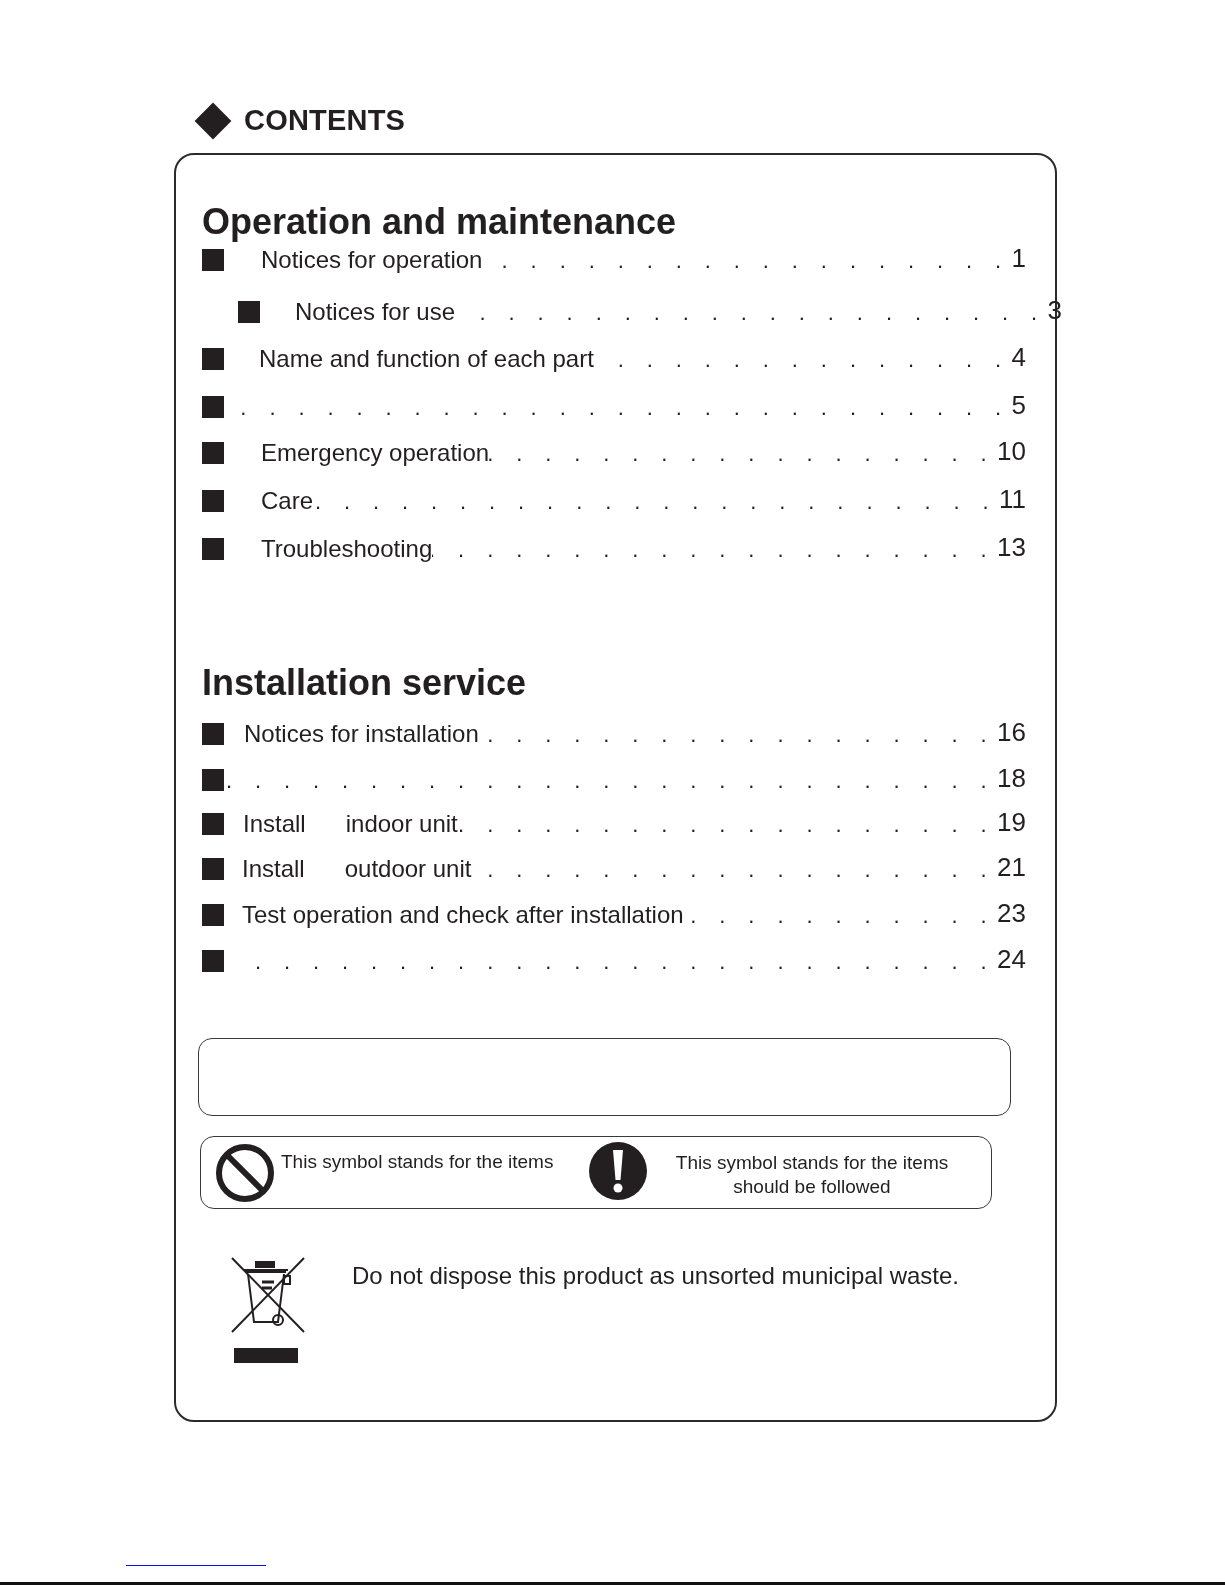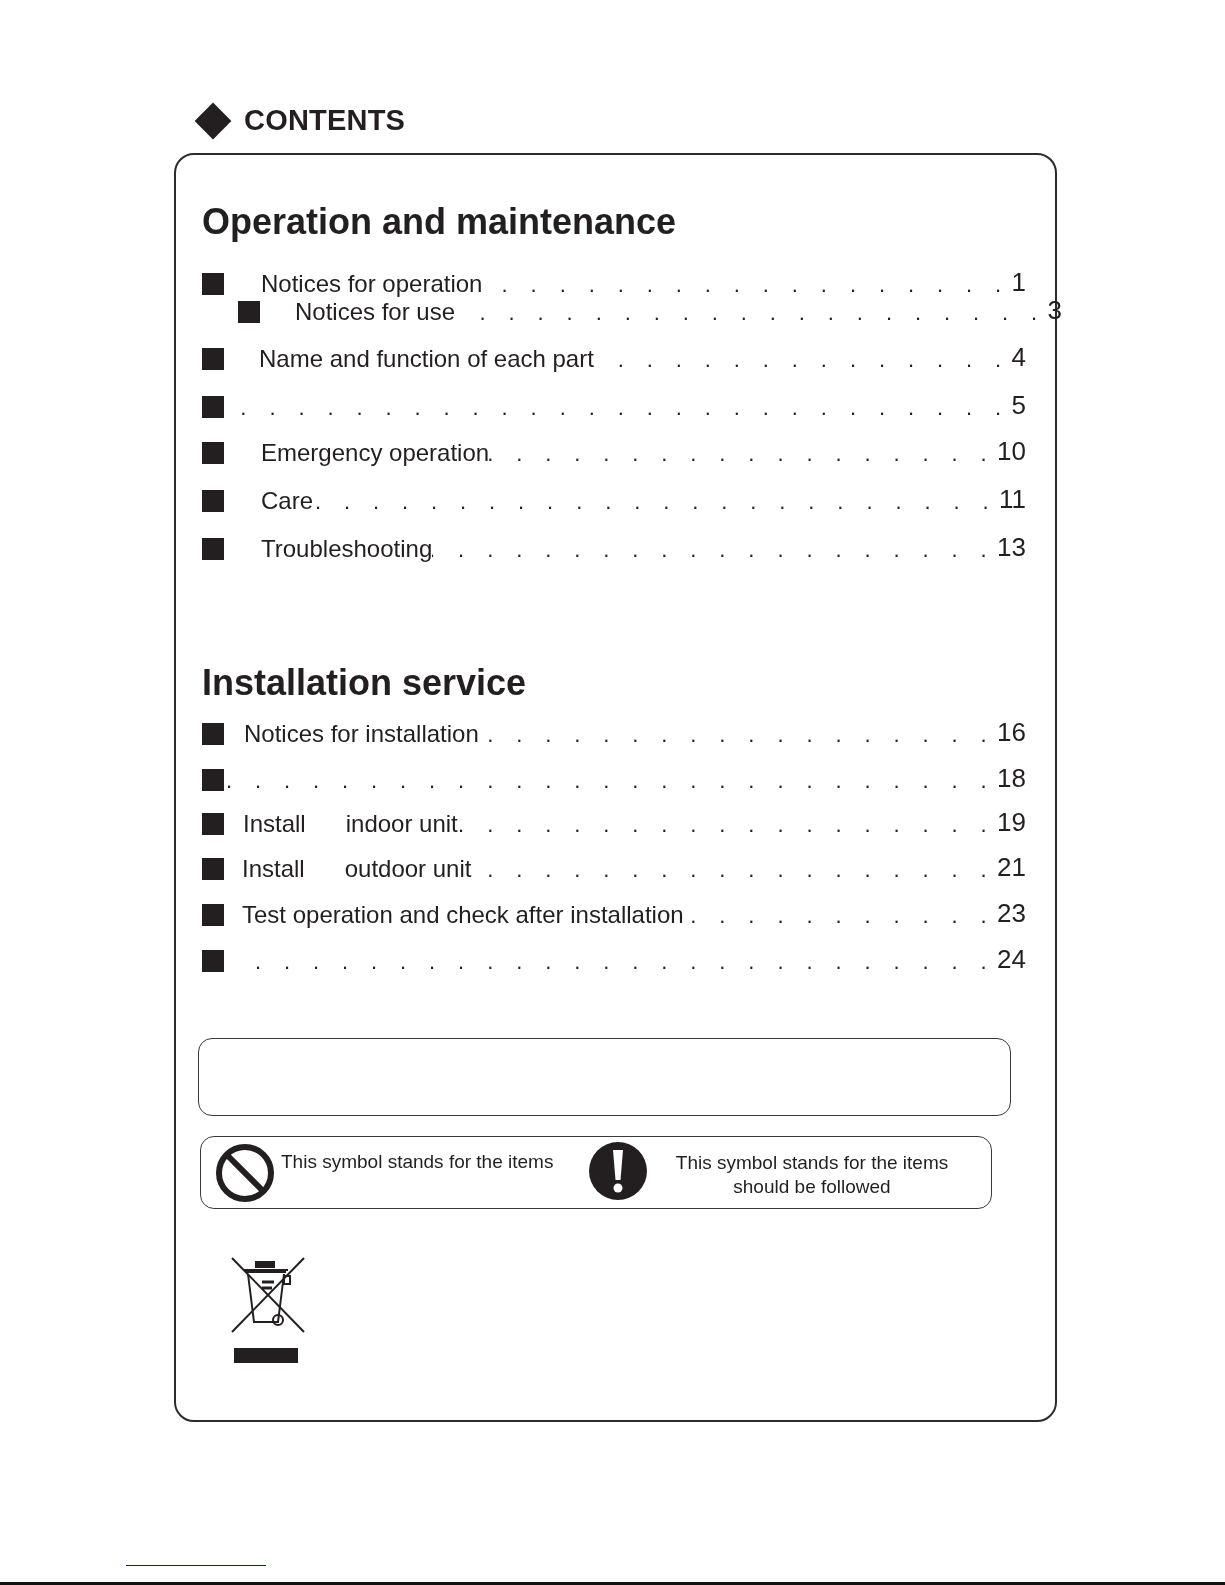--- a/index.html
+++ b/index.html
@@ -80,21 +80,21 @@
 
   <div class="contents-title">
     <span class="diamond"></span>
     <span class="title-text">CONTENTS</span>
   </div>
 
   <div class="frame"></div>
 
   <div class="section-title" style="top:201px;">Operation and maintenance</div>
 
-  <div class="toc-row" style="top:268px;">
+  <div class="toc-row" style="top:244px;">
     <span class="bullet"></span>
     <span class="toc-label" style="margin-left:37px;">Notices for operation</span>
     <span class="leader">. . . . . . . . . . . . . . . . . . . . . . . . . . . . . . . . . . . . . . . . . . . . . . . . . . . . . .</span>
     <span class="page-num">1</span>
   </div>
   <div class="toc-row" style="top:296px;margin-left:36px;">
     <span class="bullet"></span>
     <span class="toc-label" style="margin-left:35px;">Notices for use</span>
     <span class="leader">. . . . . . . . . . . . . . . . . . . . . . . . . . . . . . . . . . . . . . . . . . . . . . . . . . . . . .</span>
     <span class="page-num">3</span>
@@ -195,16 +195,17 @@
       <path d="M20 20 L26 68 L50 68 L56 20"></path>
       <rect x="56" y="22" width="6" height="8"></rect>
       <line x1="34" y1="28" x2="46" y2="28" stroke-width="3"></line>
       <line x1="34" y1="34" x2="44" y2="34" stroke-width="3"></line>
       <circle cx="50" cy="66" r="5"></circle>
       <line x1="4" y1="4" x2="76" y2="78"></line>
       <line x1="76" y1="4" x2="4" y2="78"></line>
     </g>
     <rect x="6" y="94" width="64" height="15" fill="#231f20"></rect>
   </svg>
+  <span class="weee-text">Do not dispose this product as unsorted municipal waste.</span>
 
   <a class="footer-link"></a>
   <div class="footer-rule"></div>
 </div>
 
 </body></html>

